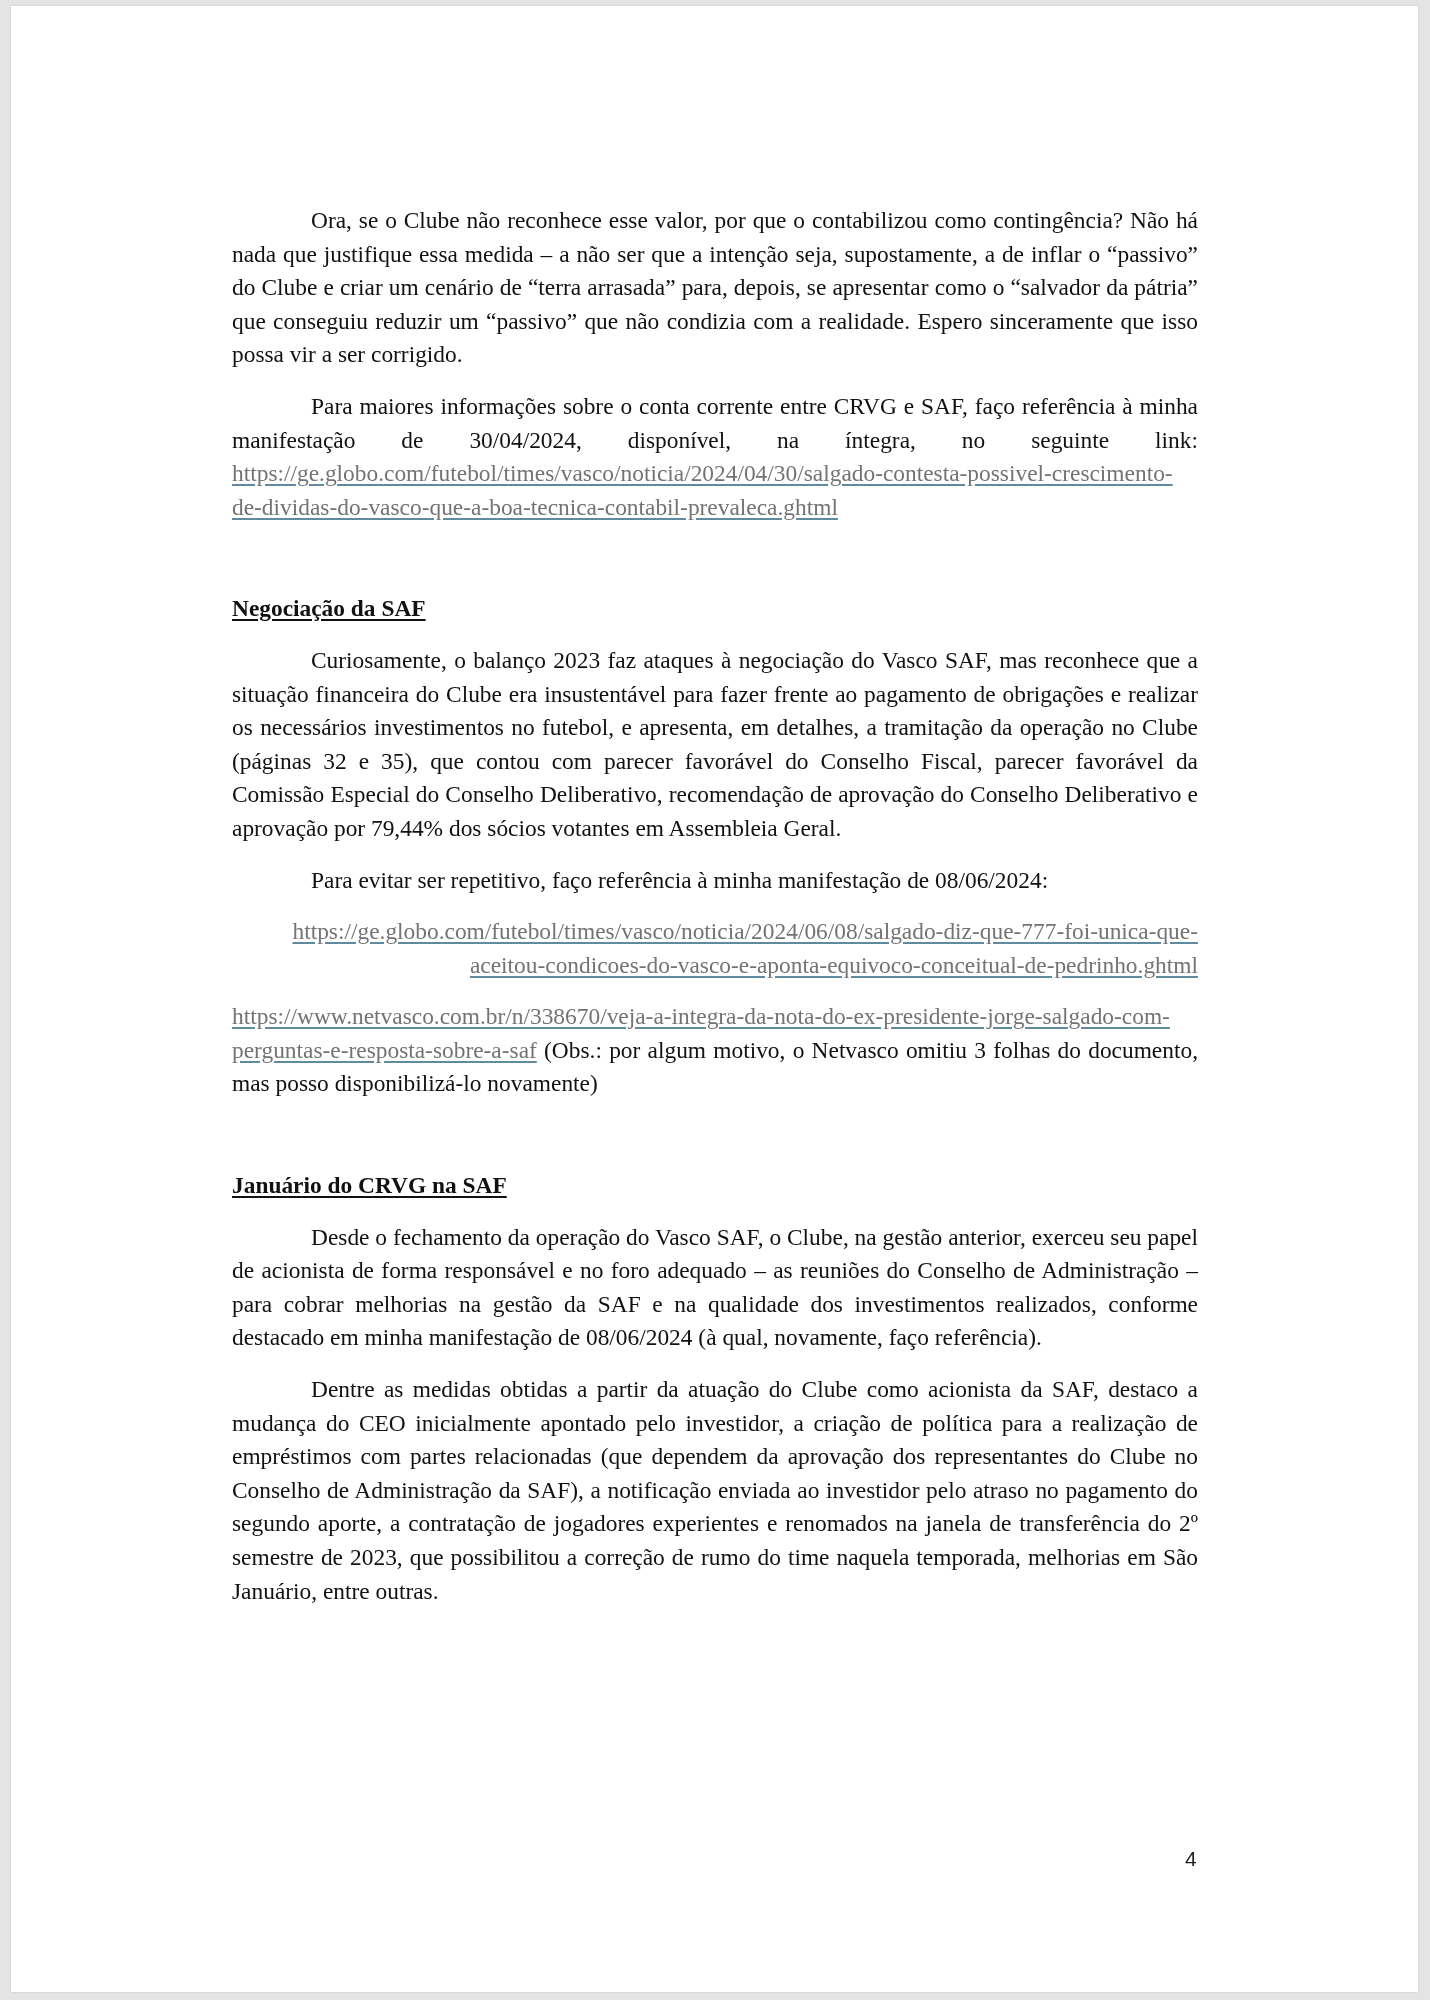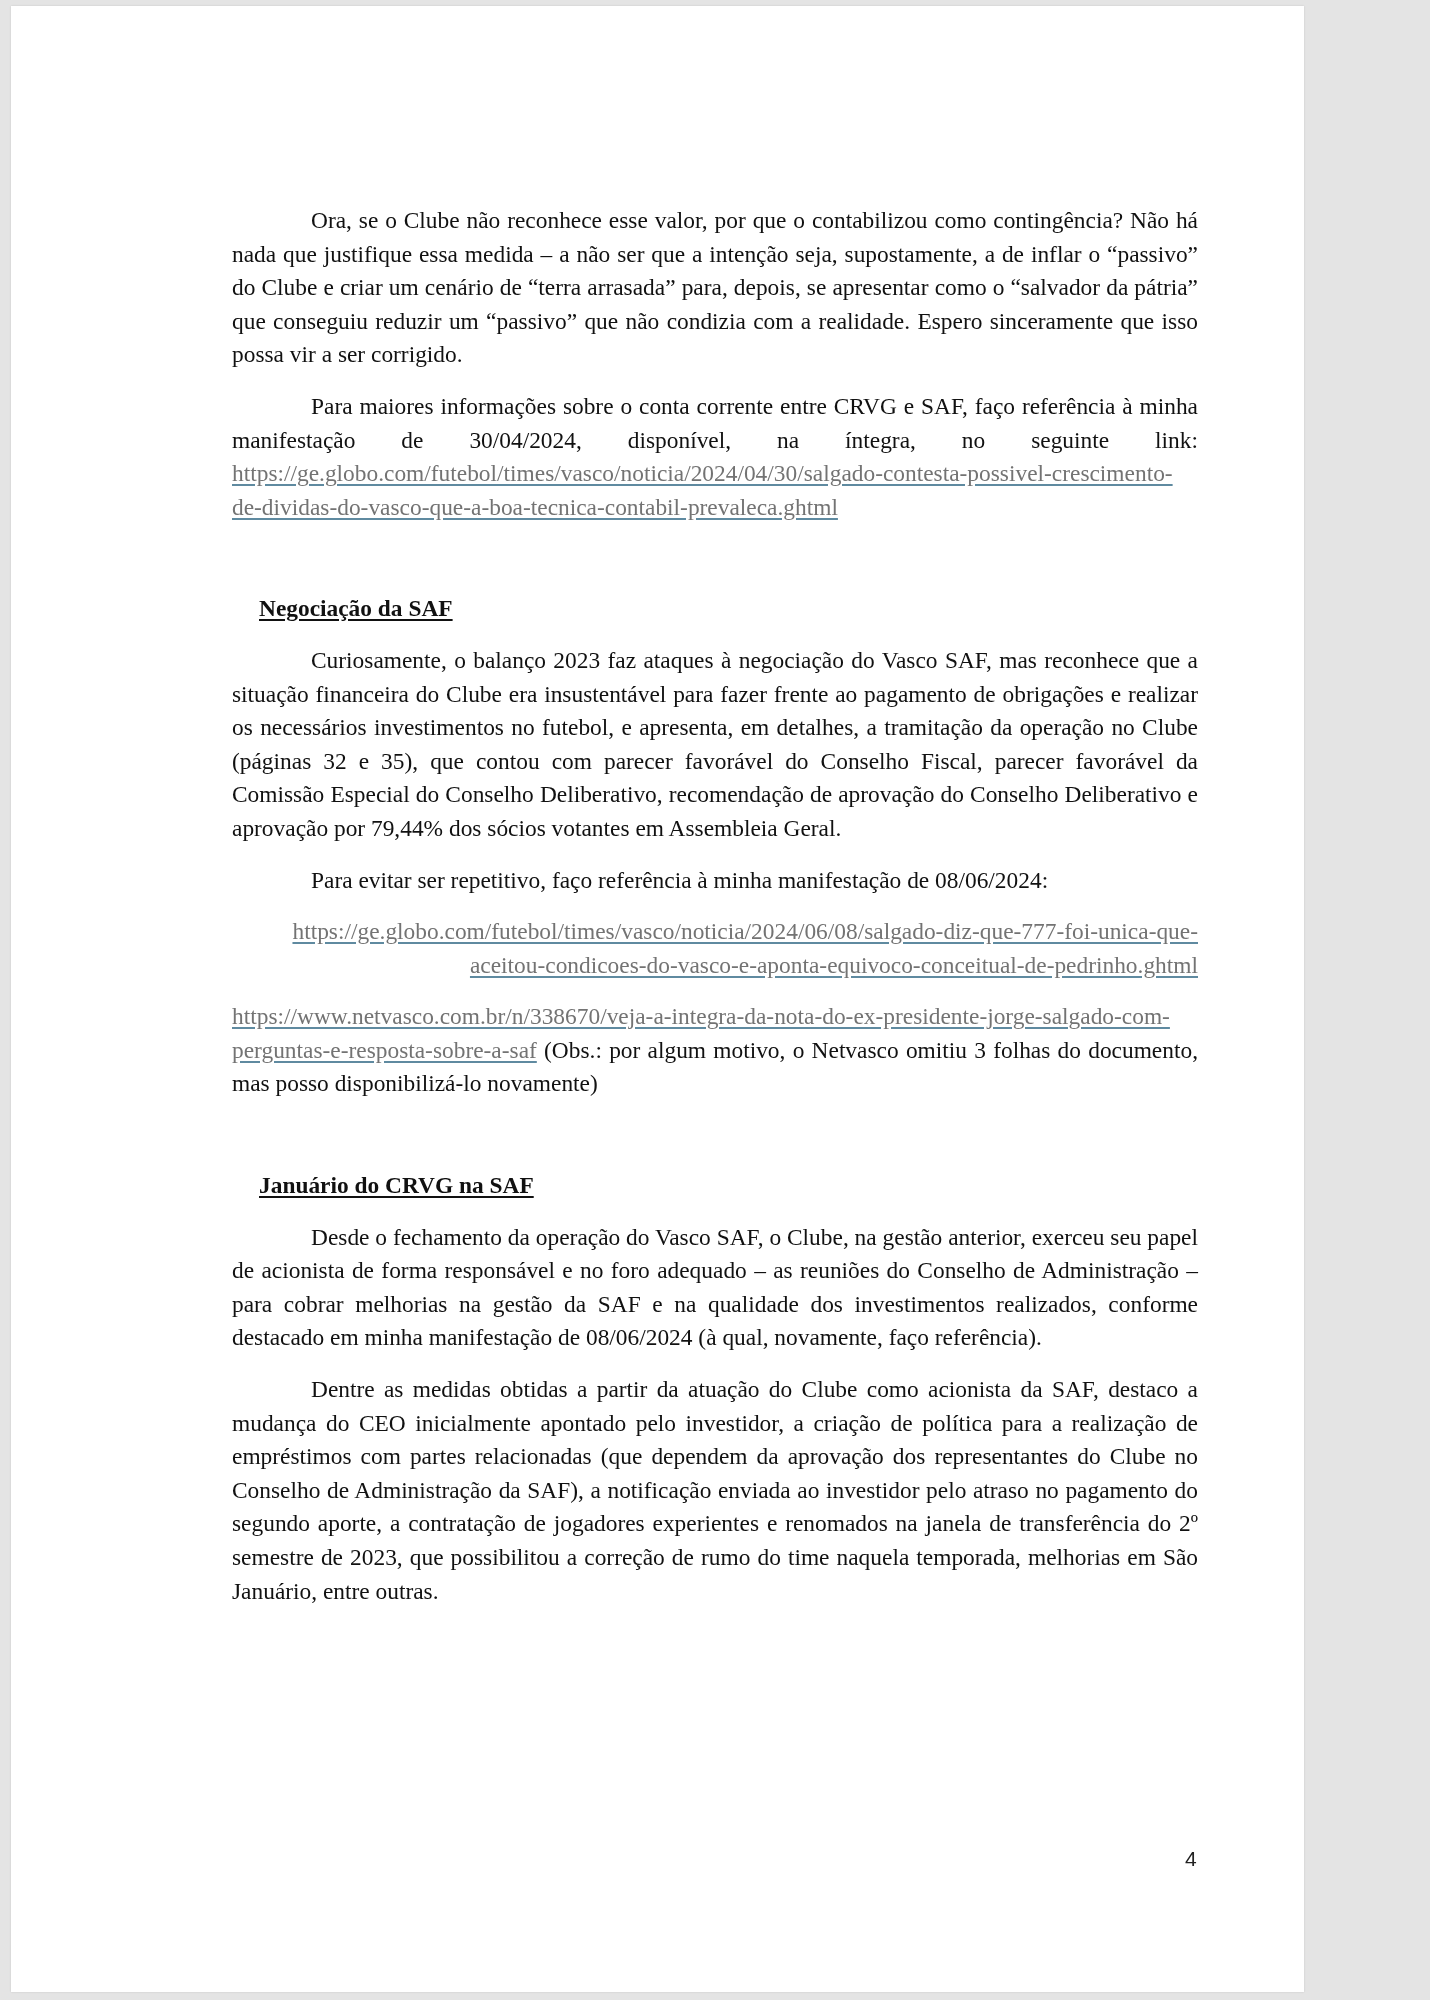--- a/index.html
+++ b/index.html
@@ -10,21 +10,21 @@
       width: 1430px;
       height: 2000px;
       background: #e4e4e4;
       position: relative;
       overflow: hidden;
     }
     .page {
       position: absolute;
       left: 11px;
       top: 6px;
-      width: 1293px;
+      width: 1407px;
       height: 1986px;
       background: #ffffff;
       box-shadow: 0 0 2px rgba(0,0,0,0.12);
     }
     .content {
       position: absolute;
       left: 221px;
       top: 198px;
       width: 966px;
       font-family: "Liberation Serif", "DejaVu Serif", serif;
@@ -33,21 +33,21 @@
       color: #111111;
     }
     p {
       margin: 0;
       text-align: justify;
     }
     .indent {
       text-indent: 79px;
     }
     .gap-small { margin-top: 18px; }
-    .gap-large { margin-top: 68px; margin-left: 27px; }
+    .gap-large { margin-top: 68px; }
     .gap-head { margin-top: 18px; }
     h2 {
       margin: 0;
       font-size: 23.4px;
       line-height: 33.6px;
       font-weight: bold;
       text-decoration: underline;
       text-underline-offset: 3px;
       text-decoration-thickness: 2px;
       color: #111111;

